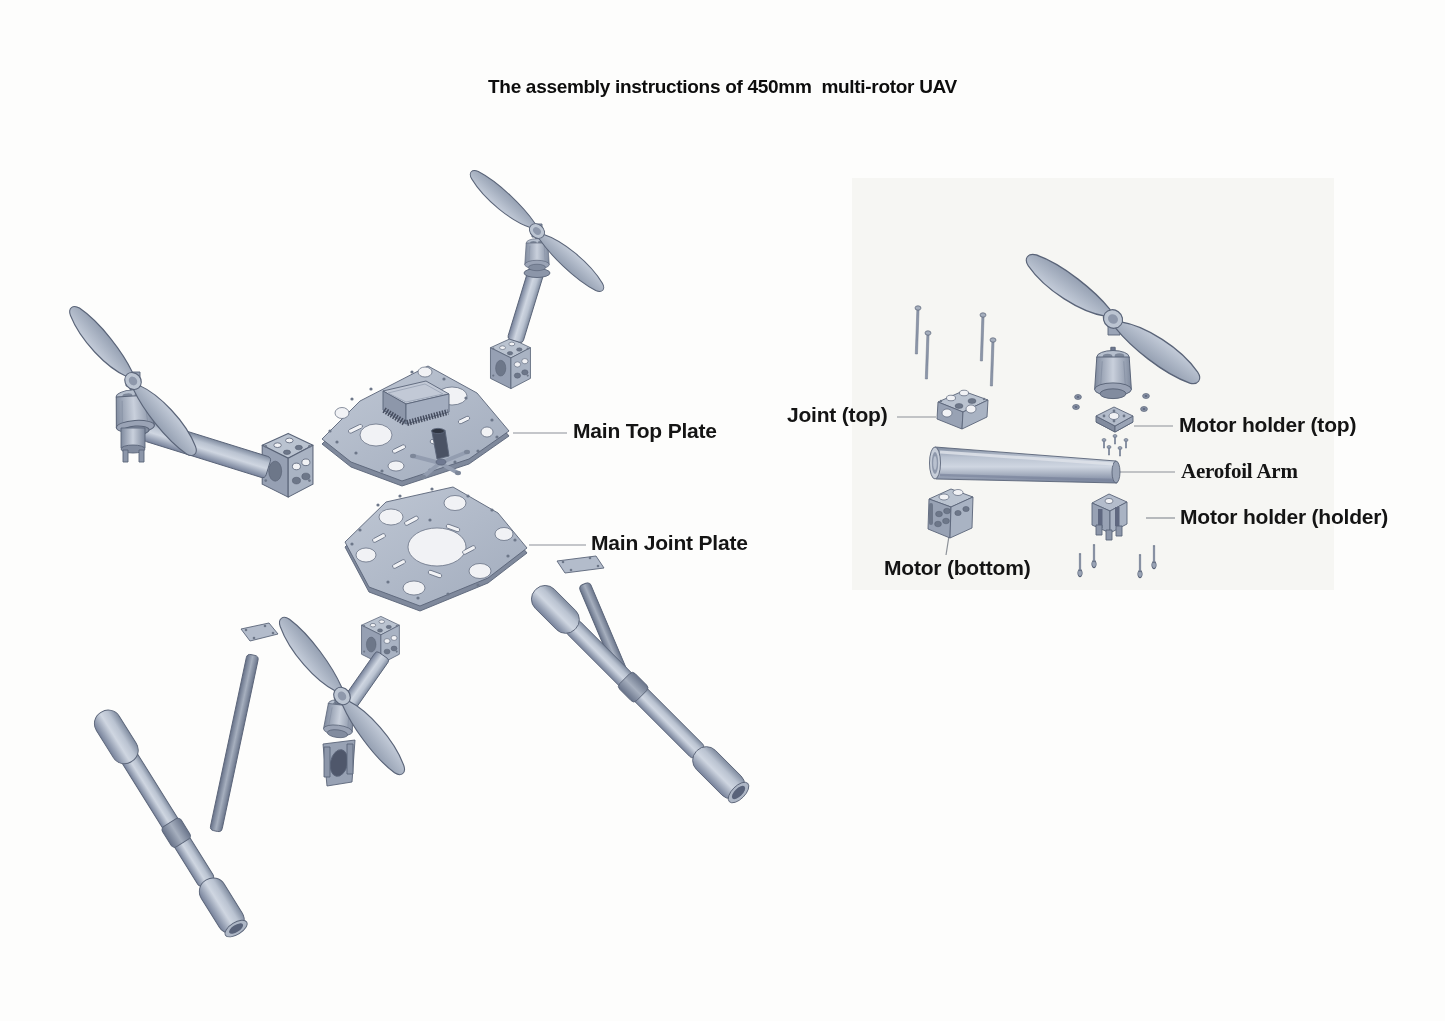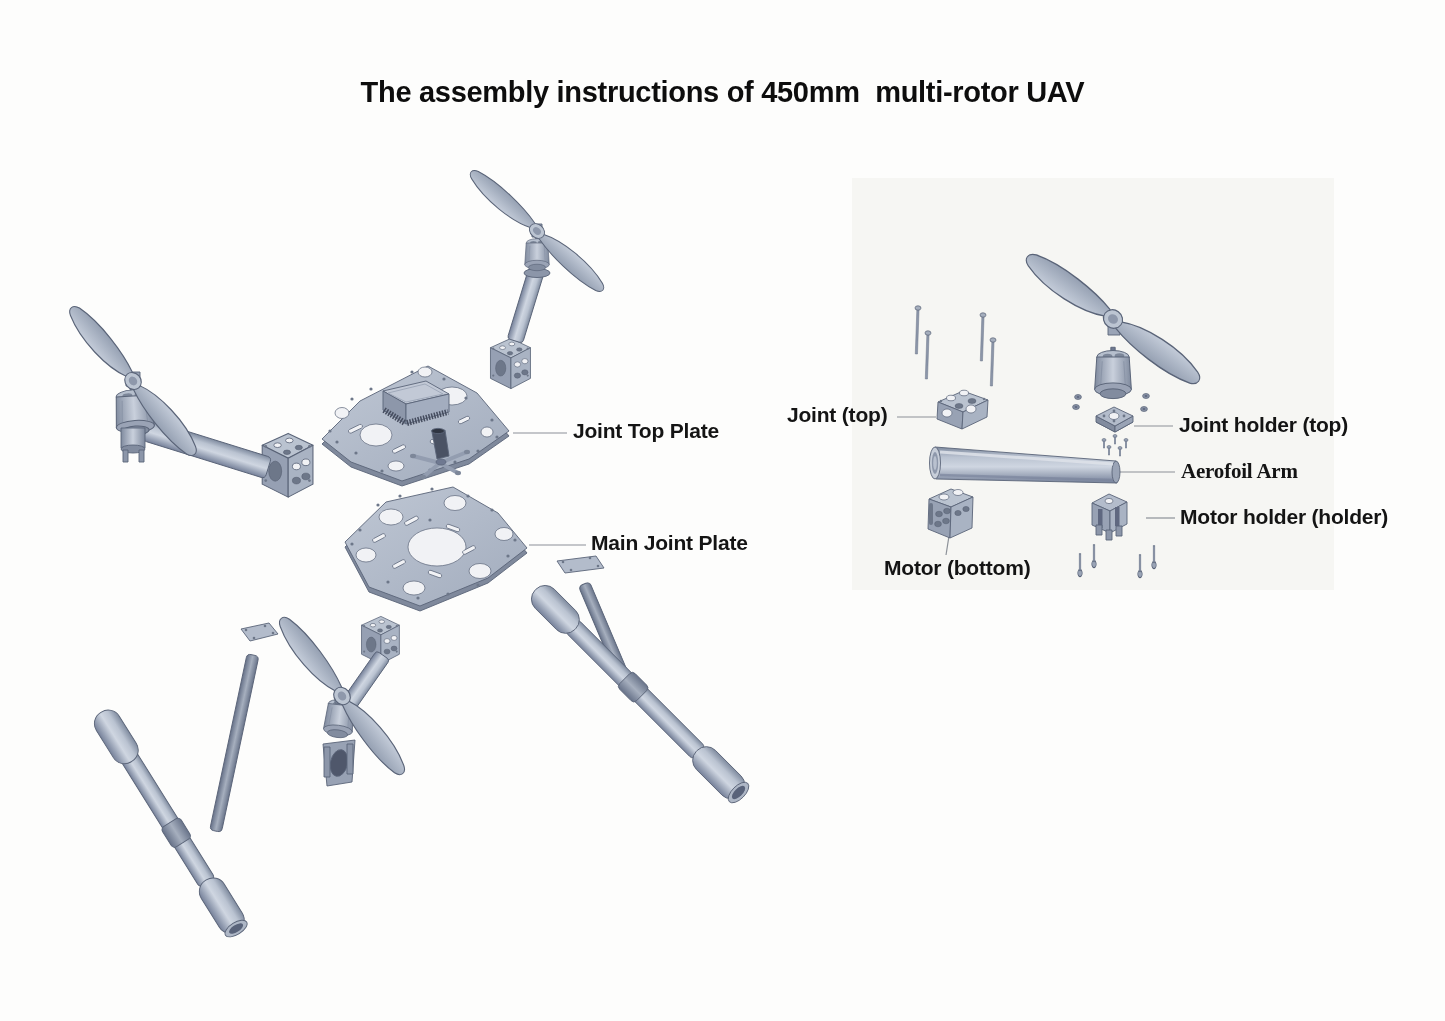--- a/index.html
+++ b/index.html
@@ -1,19 +1,19 @@
 <!DOCTYPE html>
 <html><head>
 <meta charset="utf-8">
 <style>
   html,body{margin:0;padding:0;background:#e8e8e8;}
   .stage{position:relative;width:1445px;height:1021px;background:#fdfdfc;overflow:hidden;
          font-family:"Liberation Sans",sans-serif;}
   .title{position:absolute;left:0;right:0;top:76px;text-align:center;
-         font-size:29px;font-weight:700;letter-spacing:-0.3px;color:#0d0d0d;white-space:pre;}
+         font-size:19px;font-weight:700;letter-spacing:-0.3px;color:#0d0d0d;white-space:pre;}
   .callout{position:absolute;font-size:21px;font-weight:700;letter-spacing:-0.2px;
            color:#141414;white-space:pre;}
   svg{position:absolute;left:0;top:0;}
   .outl{stroke:#5a6478;stroke-width:0.9;stroke-linejoin:round;}
   .hole{fill:#f1f2f5;stroke:#5a6478;stroke-width:0.7;}
   .dhole{fill:#6d7789;stroke:#555e71;stroke-width:0.5;}
   .dot{fill:#6d7789;}
   .leader{stroke:#8b9097;stroke-width:1.2;fill:none;}
 </style>
 </head>
@@ -396,20 +396,20 @@
           </g>
       <g transform="translate(1154,565) rotate(180)">
             <use href="#screwT" transform="scale(1.1,2.4)"></use>
           </g>
     </g>
   </g>
 </svg>
 
   <div class="title">The assembly instructions of 450mm  multi-rotor UAV</div>
 
-  <div class="callout" style="left:573px; top:419px;">Joint Top Plate</div>
+  <div class="callout" style="left:573px; top:419px;">Main Top Plate</div>
   <div class="callout" style="left:591px; top:531px;">Main Joint Plate</div>
   <div class="callout" style="left:787px; top:403px;text-align:right;">Joint (top)</div>
-  <div class="callout" style="left:1179px; top:413px;">Joint holder (top)</div>
+  <div class="callout" style="left:1179px; top:413px;">Motor holder (top)</div>
   <div class="callout" style="left:1181px; top:459px;font-family:Liberation Serif, serif;">Aerofoil Arm</div>
   <div class="callout" style="left:1180px; top:505px;">Motor holder (holder)</div>
   <div class="callout" style="left:884px; top:556px;">Motor (bottom)</div>
 </div>
 
 </body></html>

